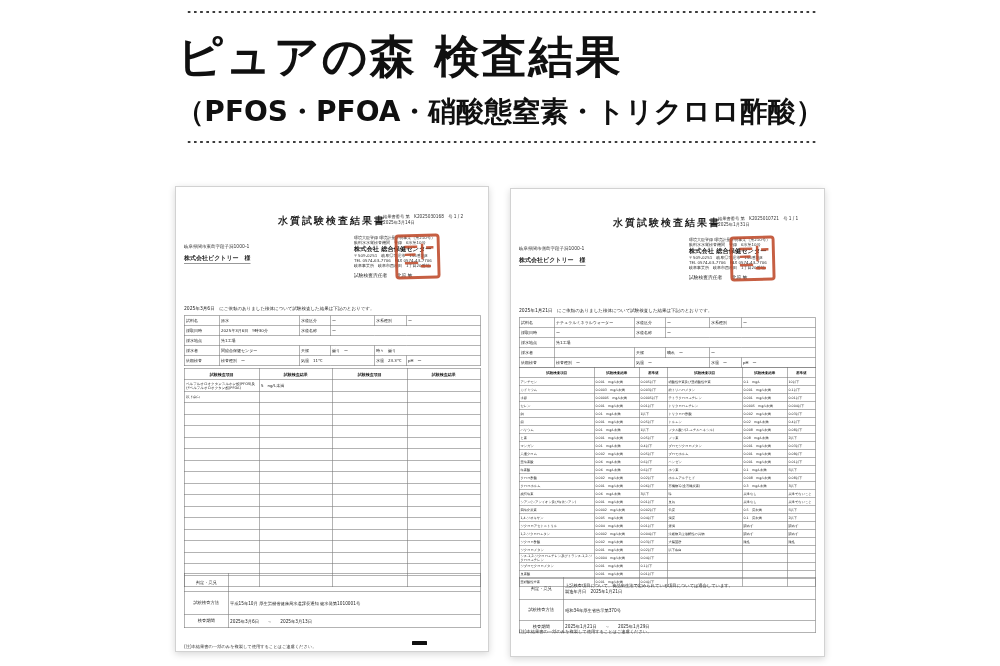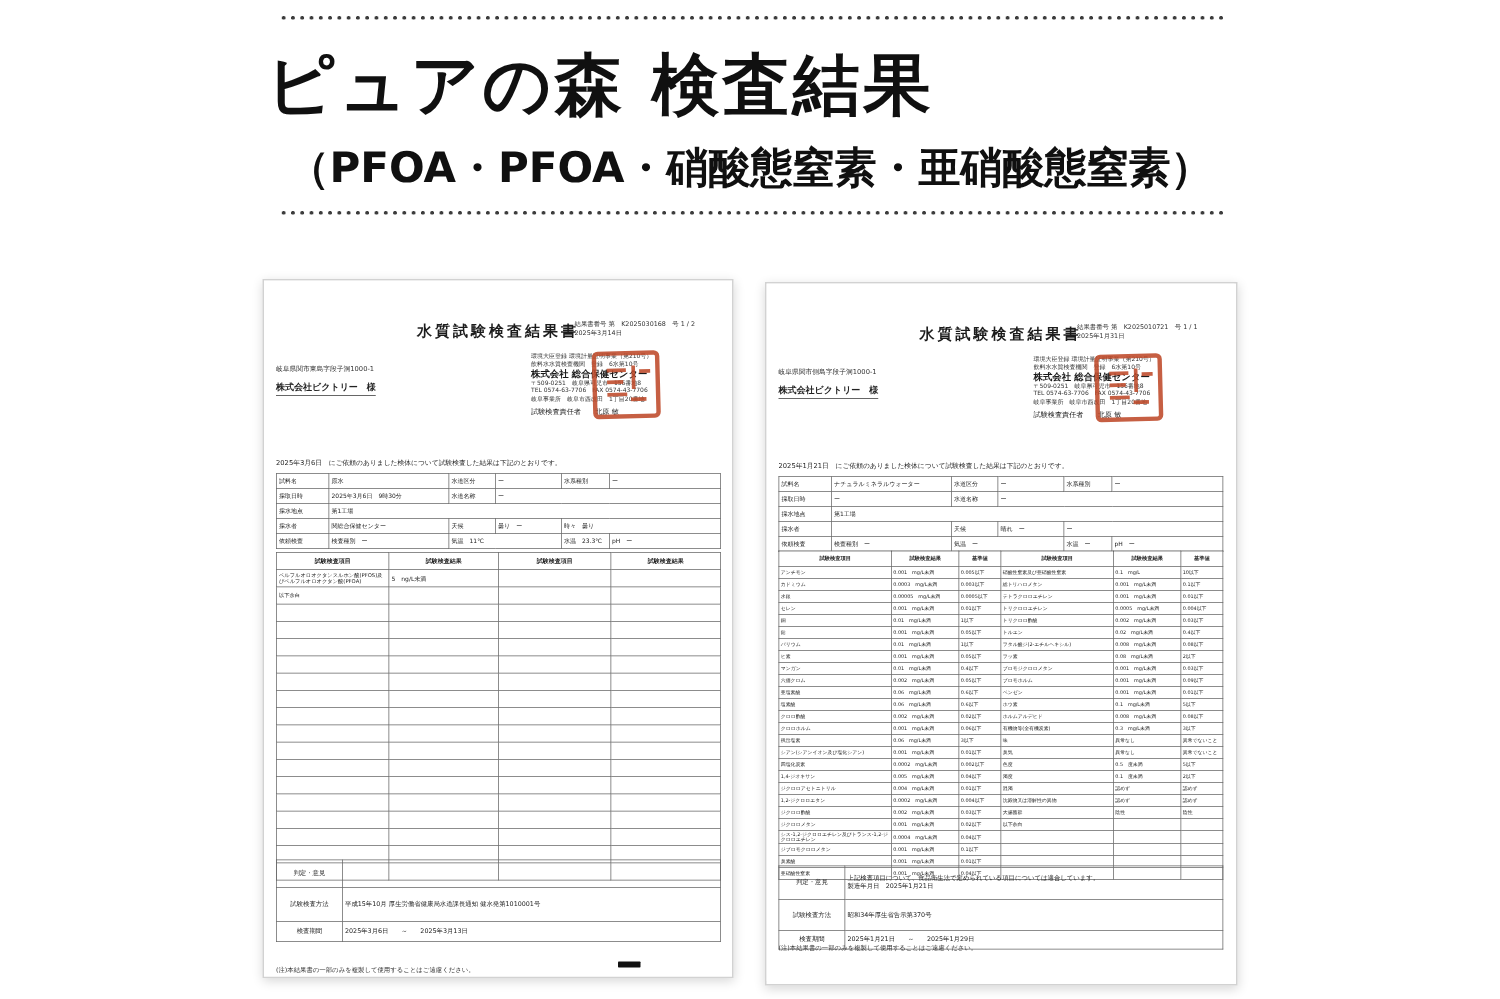--- a/index.html
+++ b/index.html
@@ -73,21 +73,21 @@
   .cm1{width:150px}.cm2{width:146px}.cm3{width:150px}.cm4{width:146px}
   .cn1{width:150px}.cn2{width:90px}.cn3{width:56px}.cn4{width:150px}.cn5{width:90px}.cn6{width:56px}
   .cf1{width:88px}.cf2{width:504px}
 </style>
 </head>
 <body>
 
 <div class="canvas">
   <div class="dotted top"></div>
   <div class="main-title">ピュアの森 検査結果</div>
-  <div class="sub-title">（PFOA・PFOA・硝酸態窒素・亜硝酸態窒素）</div>
+  <div class="sub-title">（PFOS・PFOA・硝酸態窒素・トリクロロ酢酸）</div>
   <div class="dotted bottom"></div>
 
   <div class="doc-wrap left">
     <div class="doc left-doc">
       <div class="d-title">水質試験検査結果書</div>
       <div class="d-meta">
         <div>結果書番号 第　K2025030168　号 1 / 2</div>
         <div>2025年3月14日</div>
       </div>
       <div class="d-client-addr">岐阜県関市東島字段子洞1000-1</div>

